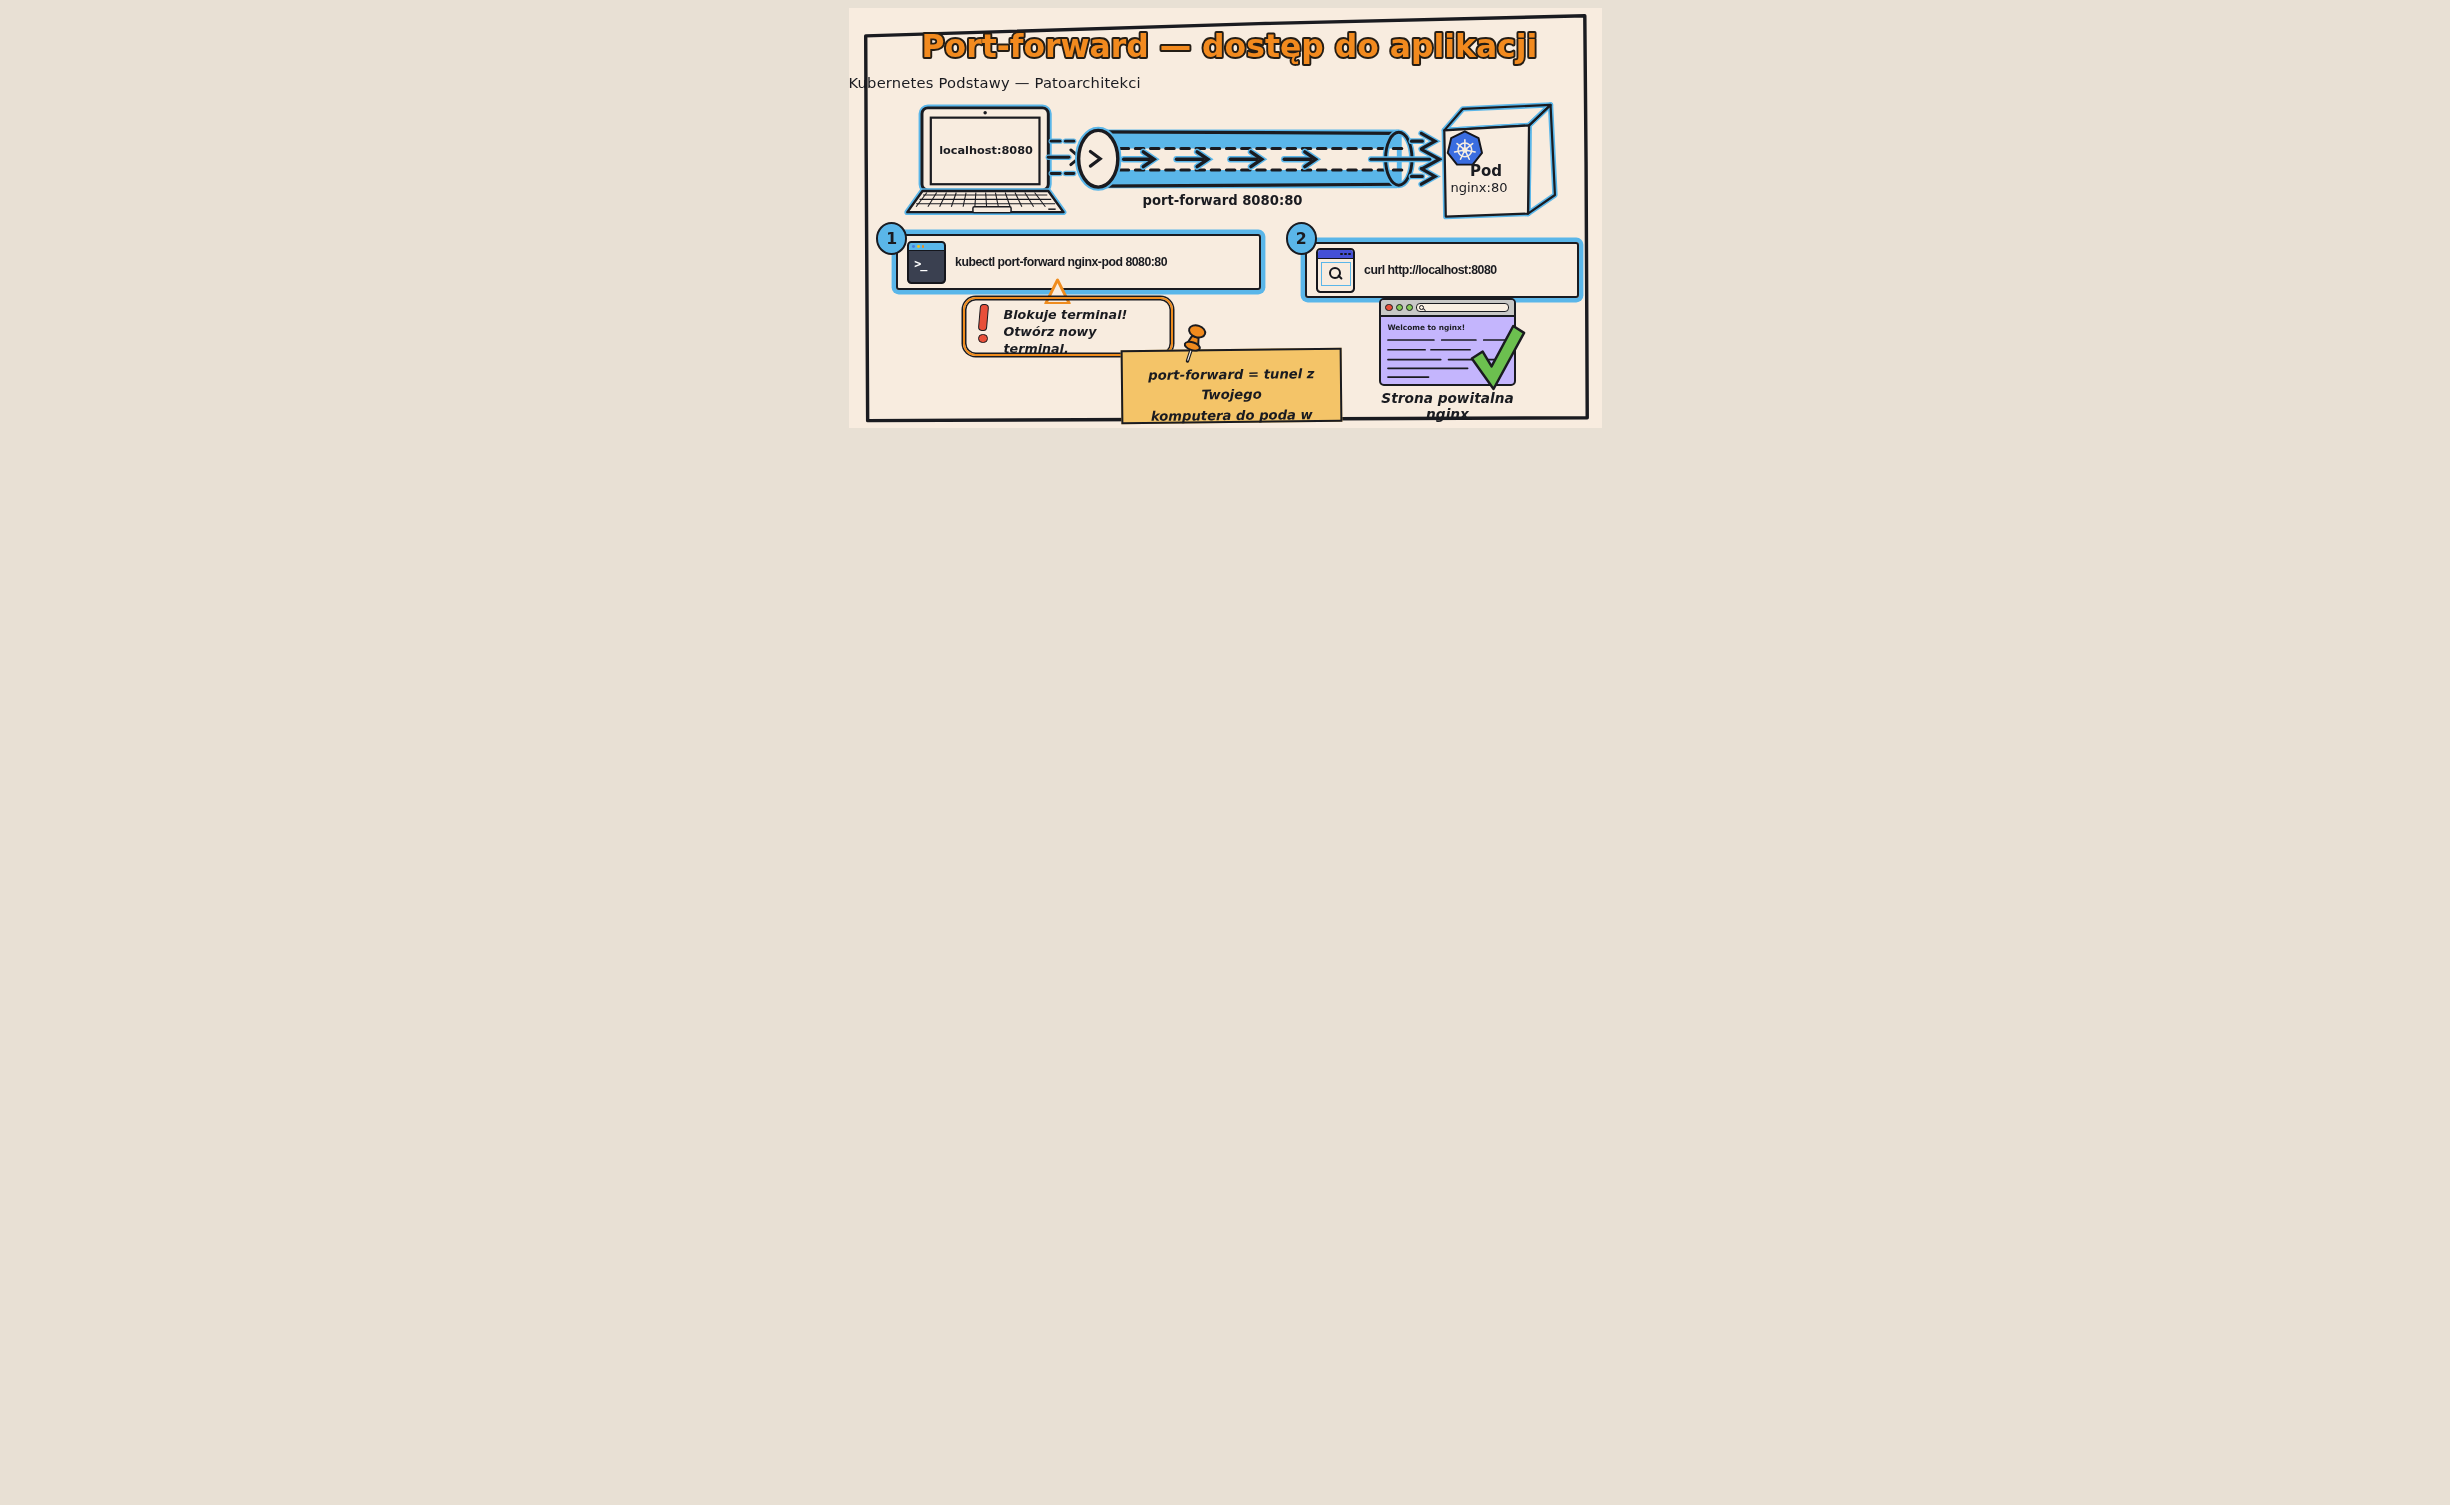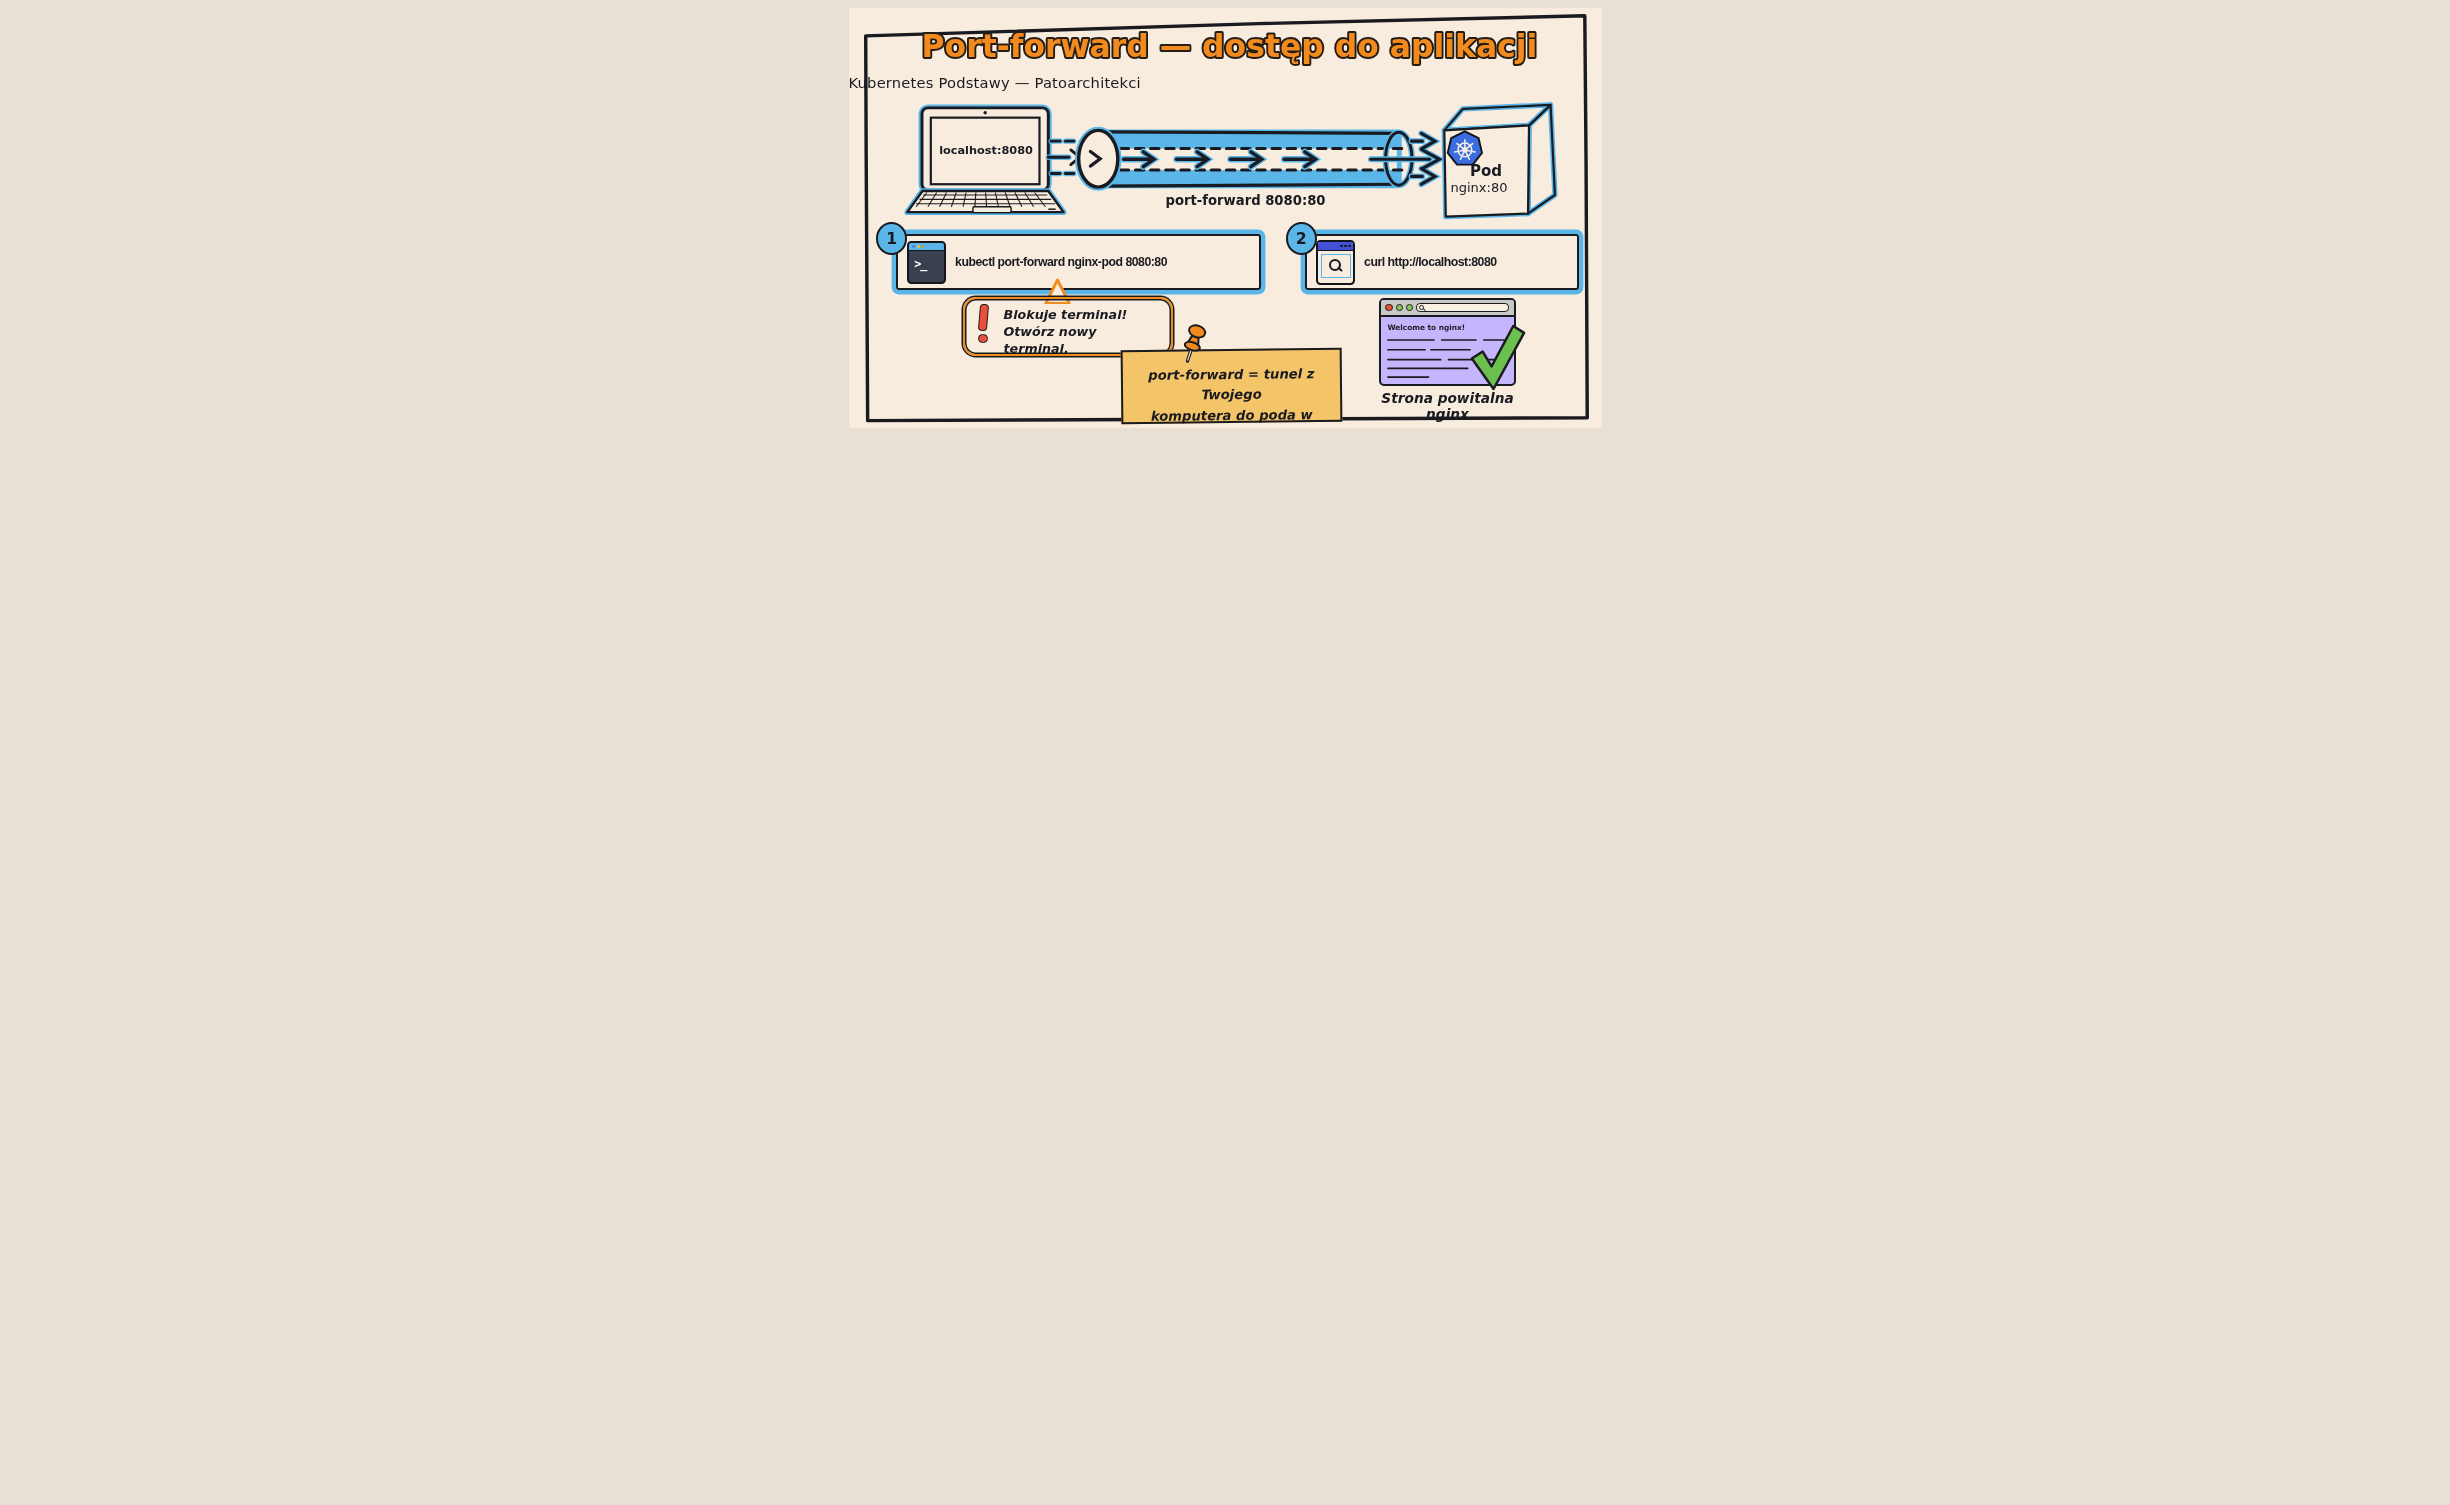--- a/index.html
+++ b/index.html
@@ -12,21 +12,21 @@
   svg{display:block;}
   .scene{position:absolute;left:0;top:0;z-index:1;}
 
   
   .title-svg{position:absolute;left:0;top:0;z-index:3;}
   .subtitle{left:0;top:66px;width:753px;text-align:left;font-size:14.7px;
     font-weight:400;letter-spacing:0.2px;z-index:3;}
 
   
   .screen-label{left:84px;top:136px;width:107px;text-align:center;font-size:11.3px;font-weight:600;z-index:3;}
-  .tunnel-label{left:294px;top:185px;width:206px;text-align:center;font-size:13.2px;font-weight:600;z-index:3;}
+  .tunnel-label{left:294px;top:185px;width:206px;font-size:13.2px;font-weight:600;z-index:3;}
   .pod-title{left:607px;top:154px;width:61px;text-align:center;font-size:15px;font-weight:700;z-index:3;}
   .pod-port{left:602px;top:172px;width:71px;font-size:13px;font-weight:500;z-index:3;}
 
   
   .step-box{
     border:2px solid #1a1b20;border-radius:2.9px;
     box-shadow:0 0 0 4.4px #5ab6e9;
     display:flex;align-items:center;gap:8.8px;z-index:4;background:transparent;
   }
   .step-badge{
@@ -257,21 +257,21 @@
         <span class="term-dot" style="background:#f08a1d"></span>
       </div>
       <div class="term-prompt">&gt;_</div>
     </div>
     <div class="cmd">kubectl port-forward nginx-pod 8080:80</div>
   </div>
 
   <div class="abs step-badge" style="left:437px;top:214px;">
     <span>2</span>
   </div>
-  <div class="abs step-box" style="left:456px;top:226px;width:270px;height:52px;">
+  <div class="abs step-box" style="left:456px;top:234px;width:270px;height:52px;">
     <div class="web-icon">
       <div class="web-head">
         <span class="web-dot"></span>
           <span class="web-dot"></span>
           <span class="web-dot"></span>
       </div>
       <div class="web-body">
           <span class="mag"></span>
         </div>
     </div>

